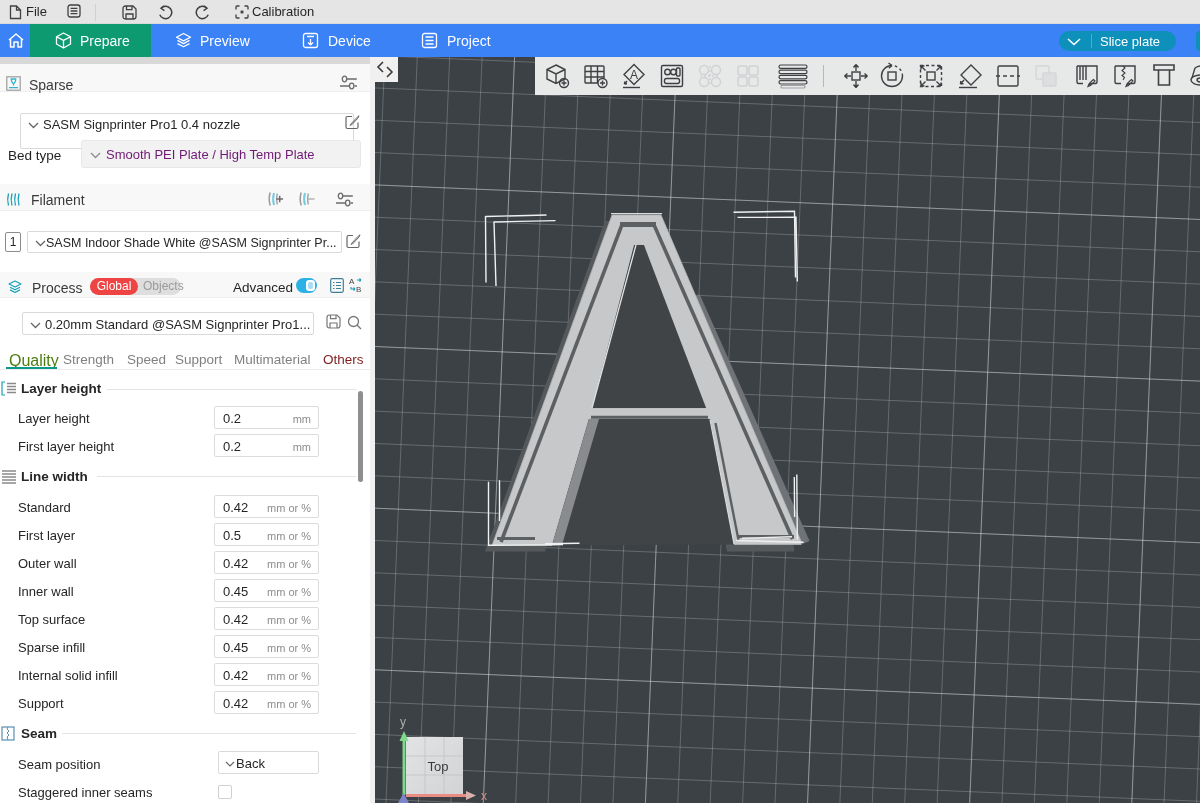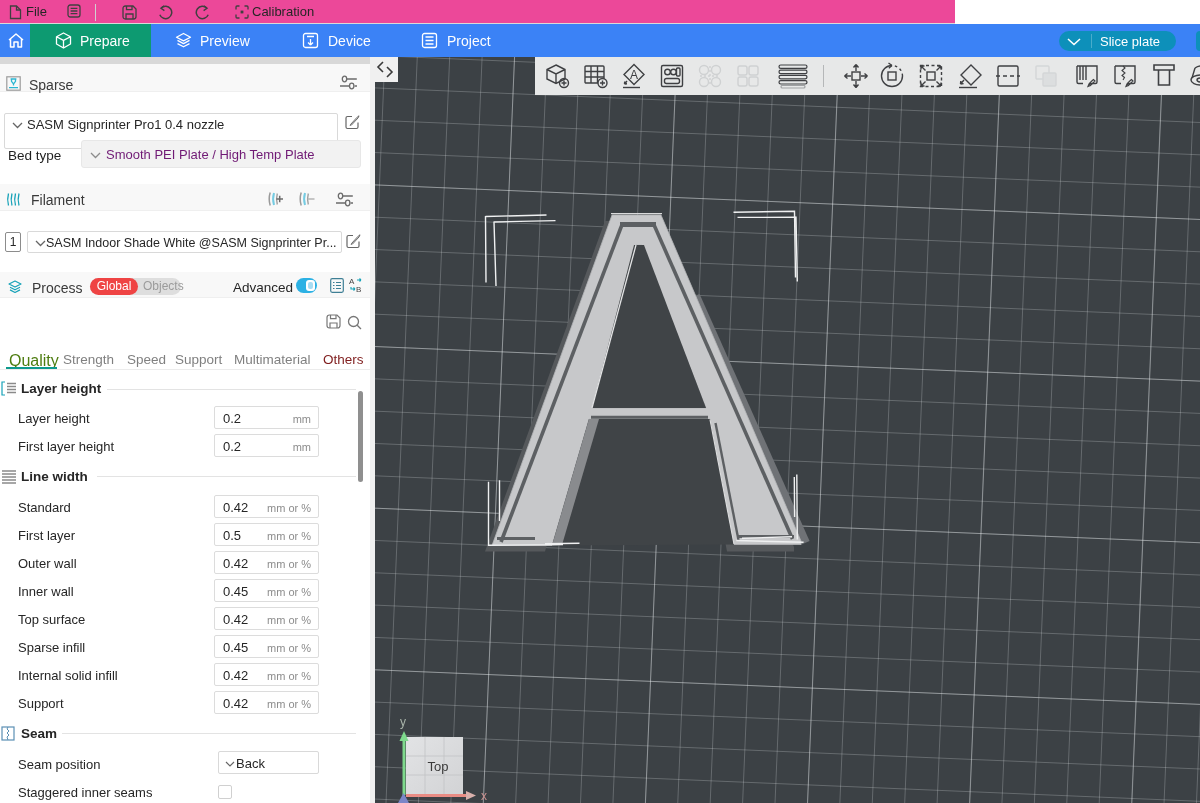--- a/index.html
+++ b/index.html
@@ -2,21 +2,21 @@
 <html><head>
 <meta charset="utf-8">
 <style>
   * { margin:0; padding:0; box-sizing:border-box; }
   html,body { width:1200px; height:803px; overflow:hidden; }
   body { font-family:"Liberation Sans", sans-serif; position:relative; background:#fff; }
   .abs { position:absolute; }
   svg { display:block; }
   .ic { stroke:#404040; fill:none; stroke-width:1.3; }
   
-  #menubar { left:0; top:0; width:955px; height:24px; background:#ec4899; border-bottom:1px solid #d9d9d9; }
+  #menubar { left:0; top:0; width:1200px; height:24px; background:#e5e5e5; border-bottom:1px solid #d9d9d9; }
   #menubar .mi { position:absolute; top:5px; }
   #menubar .mtxt { position:absolute; top:4px; font-size:13px; color:#262626; }
   
   #tabbar { left:0; top:24px; width:1200px; height:33px; background:#3b82f6; }
   #tabbar .ttxt { position:absolute; top:9px; font-size:14px; color:#fefefe; }
   
   #sidebar { left:0; top:57px; width:370px; height:746px; background:#fff; }
   .band { position:absolute; left:0; width:370px; background:#f8f8f8; border-bottom:1px solid #efefef; }
   .sechead { position:absolute; font-size:14px; color:#3a3a3a; }
   .selbox { position:absolute; border:1px solid #d9d9d9; border-radius:2px; background:#fff; font-size:13px; color:#262626; overflow:hidden; }
@@ -308,21 +308,21 @@
       <rect x="0.8" y="0.8" width="13.4" height="13.4" stroke="#9c9c9c" fill="none" stroke-width="1.2"></rect>
       <path d="M4.6 3 h5.8 M5.5 3 v2.4 l2 2.6 l2-2.6 V3 M7.5 8 v1.5 M3 11.6 h9" stroke="#2cb6d2" stroke-width="1.3" fill="none"></path>
     </svg>
   <div class="sechead" style="left:29px;top:20px">Sparse</div>
   <svg class="abs" style="left:340px;top:18px" width="17" height="15" viewBox="0 0 17 15">
       <path d="M6.8 4h10M0 11h9M14.6 11h2.4" stroke="#6b6b6b" stroke-width="1.3" fill="none"></path>
       <ellipse cx="4.5" cy="4" rx="2.2" ry="2.8" stroke="#6b6b6b" fill="none" stroke-width="1.3"></ellipse>
       <ellipse cx="11.7" cy="11" rx="2.2" ry="2.8" stroke="#6b6b6b" fill="none" stroke-width="1.3"></ellipse>
     </svg>
 
-  <div class="selbox" style="left:4px;top:56px;width:334px;height:36px">
+  <div class="selbox" style="left:20px;top:56px;width:334px;height:36px">
     <svg style="position:absolute;left:7px;top:8px" width="11" height="7" viewBox="0 0 11 7">
         <path d="M1 1 L5.5 5.5 L10 1" stroke="#666" stroke-width="1.3" fill="none"></path>
       </svg>
     <div style="position:absolute;left:22px;top:3px">SASM Signprinter Pro1 0.4 nozzle</div>
   </div>
   <svg class="abs" style="left:344px;top:57px" width="16" height="16" viewBox="0 0 16 16">
       <path d="M14 8.5 V13 Q14 14.5 12.5 14.5 L3.5 14.5 Q2 14.5 2 13 L2 4 Q2 2.5 3.5 2.5 L8 2.5" stroke="#666" stroke-width="1.2" fill="none"></path>
       <path d="M6.5 10.5 L13.2 3.2 L15 1.8 L14.2 3.8 L7.5 11 L6 11.3 Z" stroke="#666" stroke-width="1" fill="none"></path>
     </svg>
 
@@ -388,20 +388,26 @@
       <rect x="0.7" y="0.7" width="12.6" height="13.6" rx="1.5" stroke="#3e7f95" fill="none" stroke-width="1.2"></rect>
       <path d="M3 4.5h1.5M6 4.5h5M3 7.5h1.5M6 7.5h5M3 10.5h1.5M6 10.5h5" stroke="#3e7f95" stroke-width="1.2" fill="none"></path>
     </svg>
   <svg class="abs" style="left:349px;top:220px" width="14" height="16" viewBox="0 0 14 16">
       <text x="0" y="7" font-size="8" fill="#444" font-family="Liberation Sans">A</text>
       <text x="7" y="15" font-size="8" fill="#444" font-family="Liberation Sans">B</text>
       <path d="M8 3 H12 M12 3 L10.5 1.5 M12 3 L10.5 4.5" stroke="#17a2b8" stroke-width="1.1" fill="none"></path>
       <path d="M2 10 V12 H6 M6 12 L4.5 10.5 M6 12 L4.5 13.5" stroke="#17a2b8" stroke-width="1.1" fill="none"></path>
     </svg>
 
+  <div class="selbox" style="left:22px;top:255px;width:292px;height:23px">
+    <svg style="position:absolute;left:7px;top:9px" width="11" height="7" viewBox="0 0 11 7">
+        <path d="M1 1 L5.5 5.5 L10 1" stroke="#666" stroke-width="1.3" fill="none"></path>
+      </svg>
+    <div style="position:absolute;left:22px;top:4px;white-space:nowrap">0.20mm Standard @SASM Signprinter Pro1...</div>
+  </div>
   <svg class="abs" style="left:326px;top:257px" width="15" height="15" viewBox="0 0 15 15">
       <path d="M1 3.5 Q1 1 3.5 1 L11 1 L14 4 L14 11.5 Q14 14 11.5 14 L3.5 14 Q1 14 1 11.5 Z" stroke="#777" stroke-width="1.2" fill="none"></path>
       <path d="M4.5 1v3.6h5.5V1M4 14v-5h7v5" stroke="#777" stroke-width="1.2" fill="none"></path>
     </svg>
   <svg class="abs" style="left:347px;top:258px" width="15" height="15" viewBox="0 0 15 15">
       <circle cx="6.5" cy="6.5" r="5" stroke="#777" stroke-width="1.3" fill="none"></circle>
       <path d="M10.2 10.2 L14 14" stroke="#777" stroke-width="1.3"></path>
     </svg>
 
   <div class="abs" style="left:9px;top:295px;font-size:16px;font-weight:normal;color:#4d7c0f">Quality</div>

